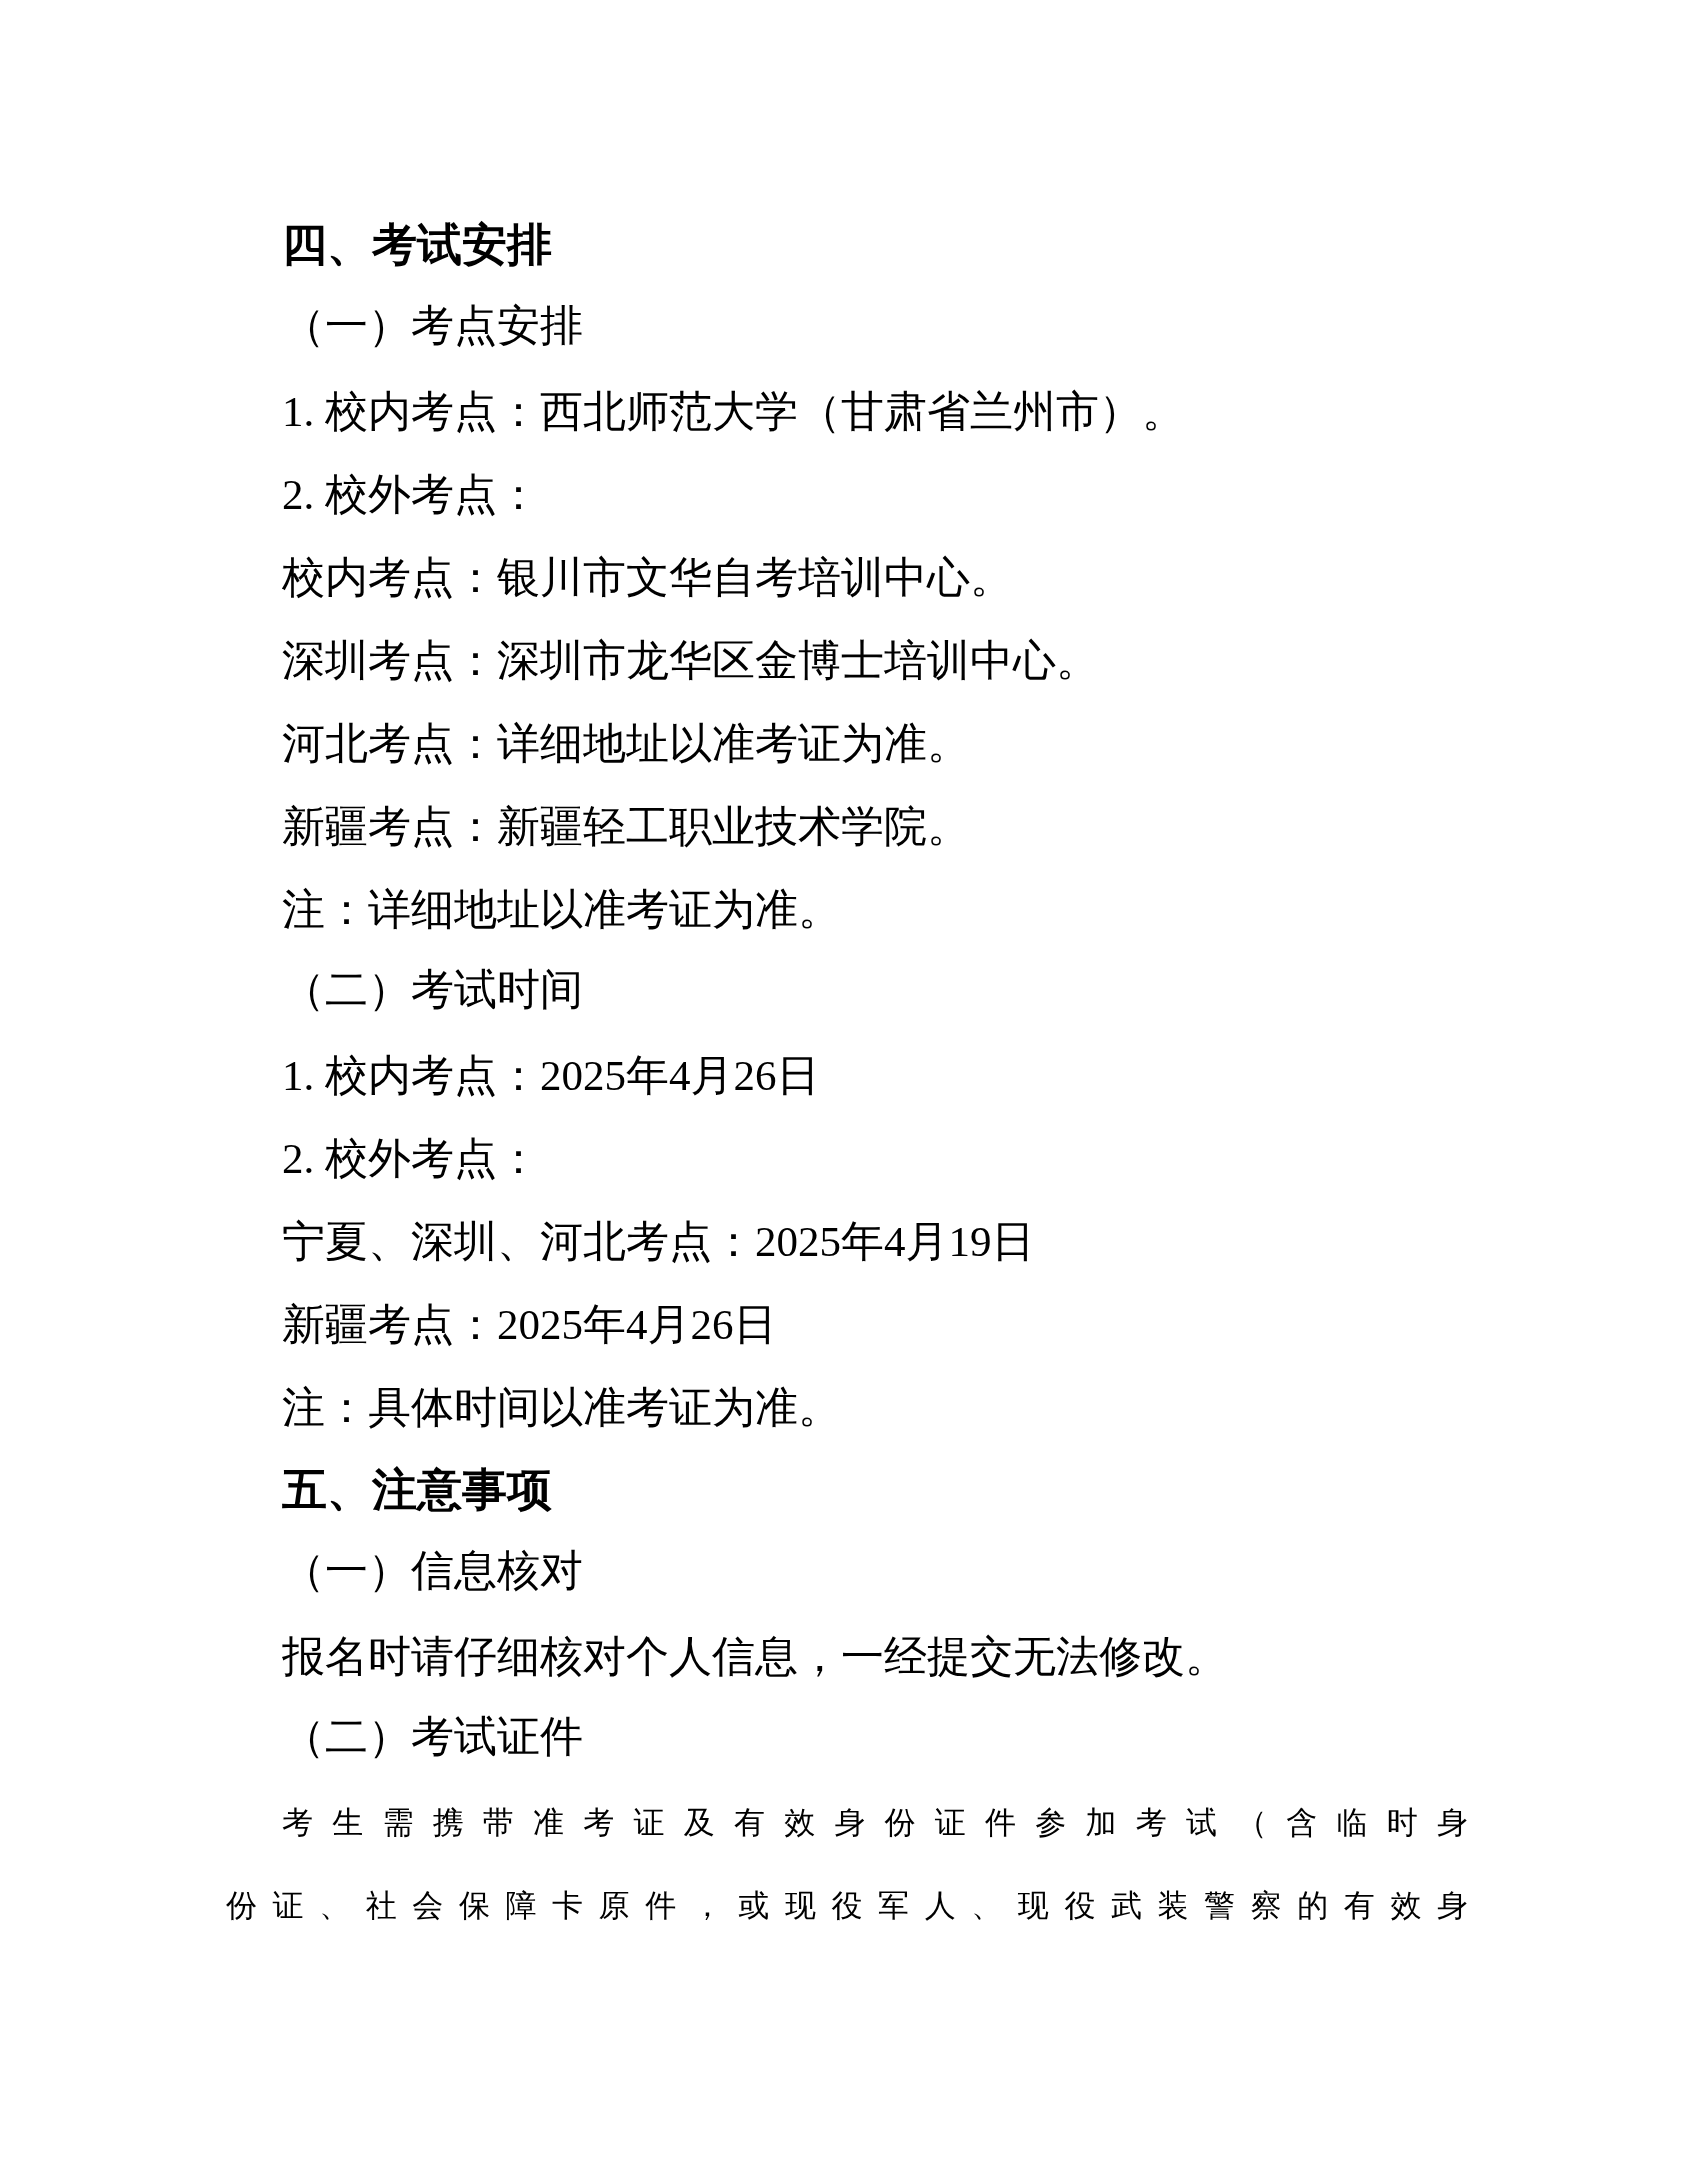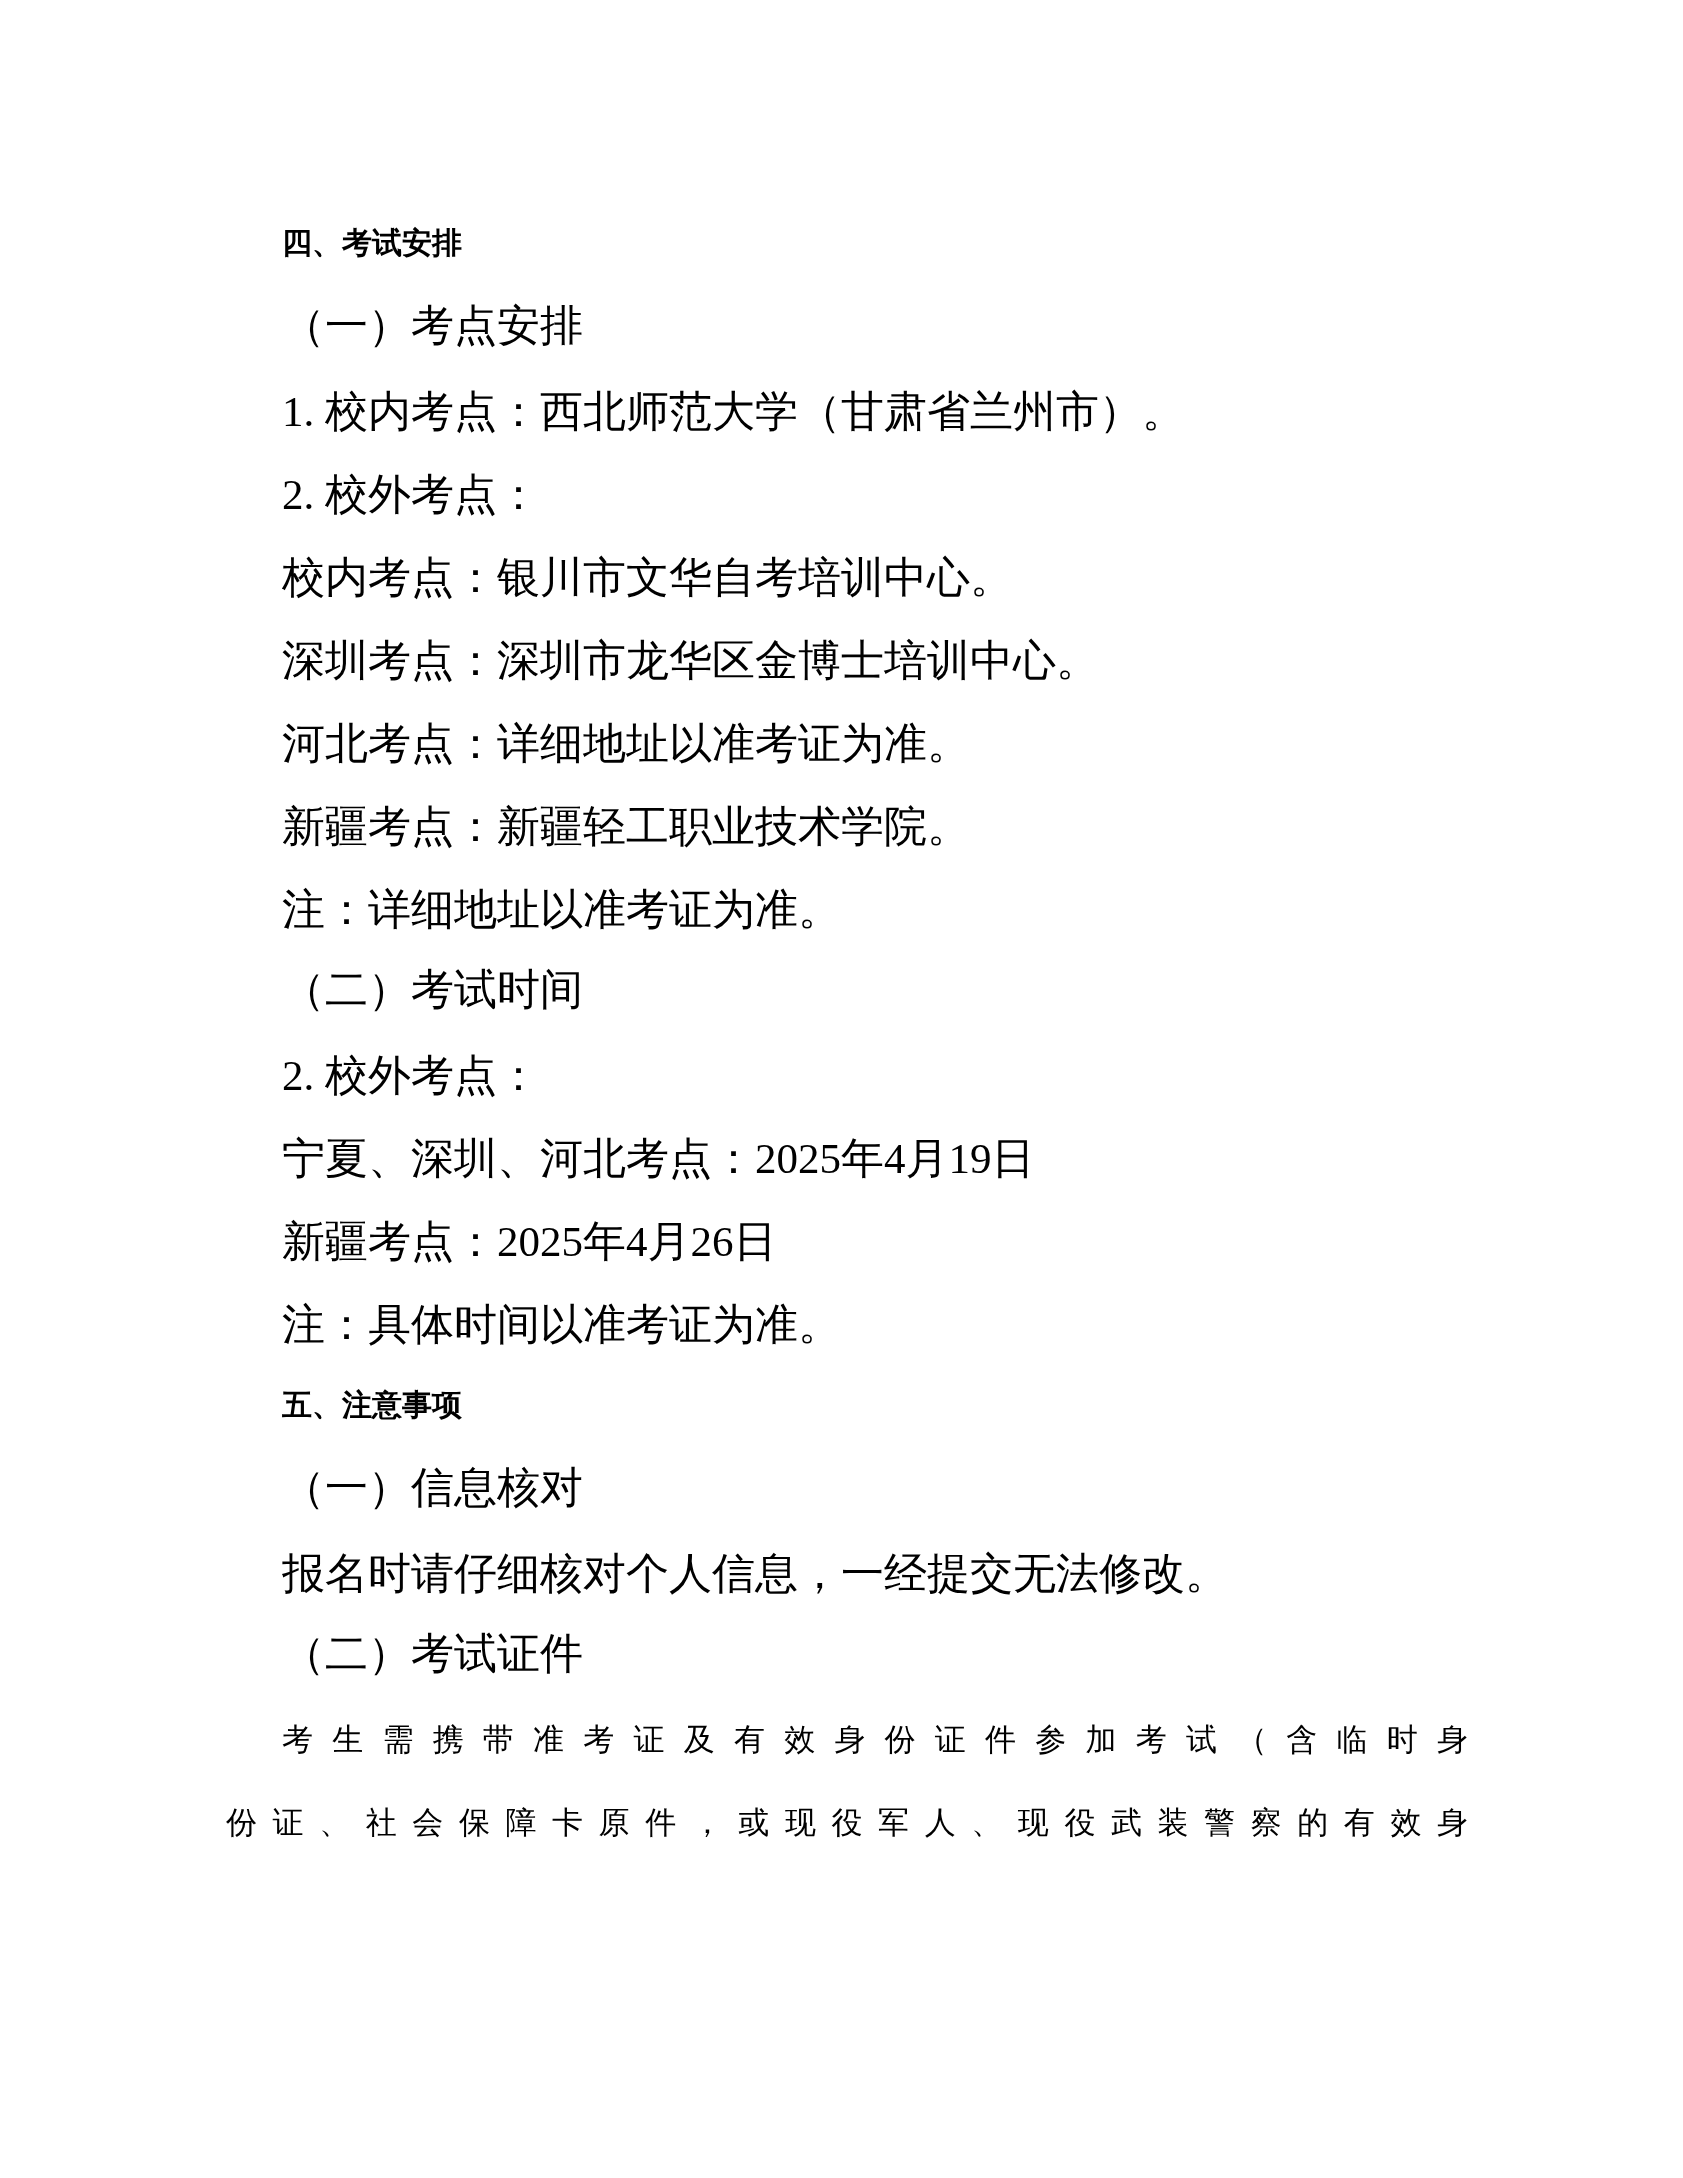--- a/index.html
+++ b/index.html
@@ -26,23 +26,23 @@
       margin: 0;
       padding: 0;
       font-size: 43px;
       line-height: 83px;
       text-indent: 56px;
       white-space: nowrap;
       font-family: "Liberation Serif", "DejaVu Serif", serif;
     }
     
     .para.h1 {
-      font-family: Liberation Mono, monospace;
+      font-family: Liberation Serif, serif;
       font-weight: 700;
-      font-size: 30px;
+      font-size: 45px;
     }
     
     .para.h2 {
       font-size: 43px;
       font-weight: 400;
       font-family: Liberation Mono, monospace;
     }
     
     .wrap-para {
       margin: 0;
@@ -69,20 +69,21 @@
       <p class="para h1">四、考试安排</p>
       <p class="para h2">（一）考点安排</p>
       <p class="para body">1. 校内考点：西北师范大学（甘肃省兰州市）。</p>
       <p class="para body">2. 校外考点：</p>
       <p class="para body">校内考点：银川市文华自考培训中心。</p>
       <p class="para body">深圳考点：深圳市龙华区金博士培训中心。</p>
       <p class="para body">河北考点：详细地址以准考证为准。</p>
       <p class="para body">新疆考点：新疆轻工职业技术学院。</p>
       <p class="para body">注：详细地址以准考证为准。</p>
       <p class="para h2">（二）考试时间</p>
+      <p class="para body">1. 校内考点：2025年4月26日</p>
       <p class="para body">2. 校外考点：</p>
       <p class="para body">宁夏、深圳、河北考点：2025年4月19日</p>
       <p class="para body">新疆考点：2025年4月26日</p>
       <p class="para body">注：具体时间以准考证为准。</p>
       <p class="para h1">五、注意事项</p>
       <p class="para h2">（一）信息核对</p>
       <p class="para body">报名时请仔细核对个人信息，一经提交无法修改。</p>
       <p class="para h2">（二）考试证件</p>
       <div class="wrap-para">
         <div class="wrap-line first">考生需携带准考证及有效身份证件参加考试（含临时身</div>

